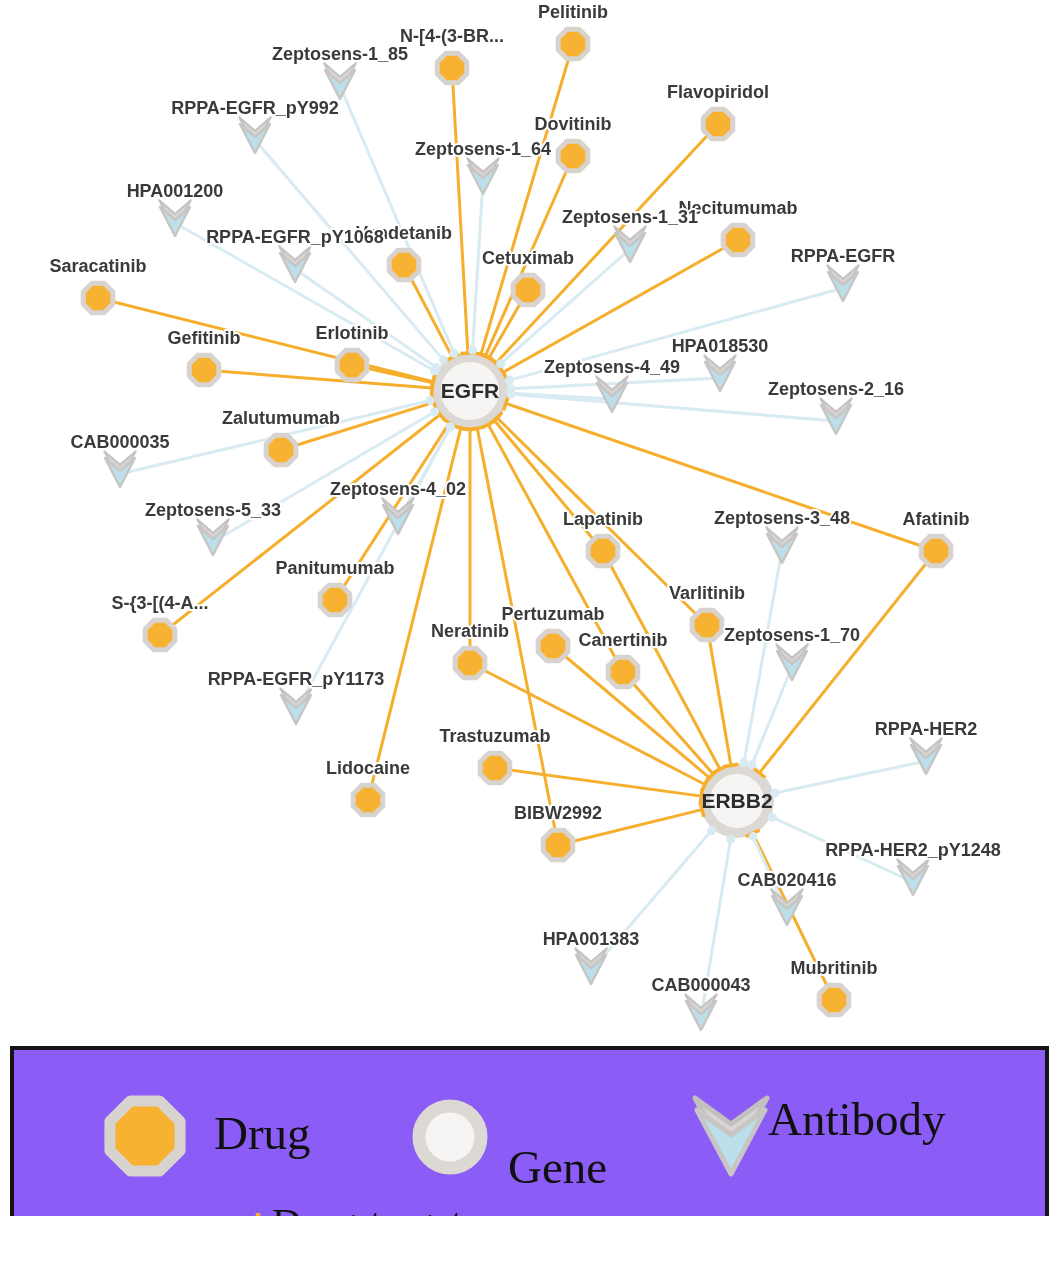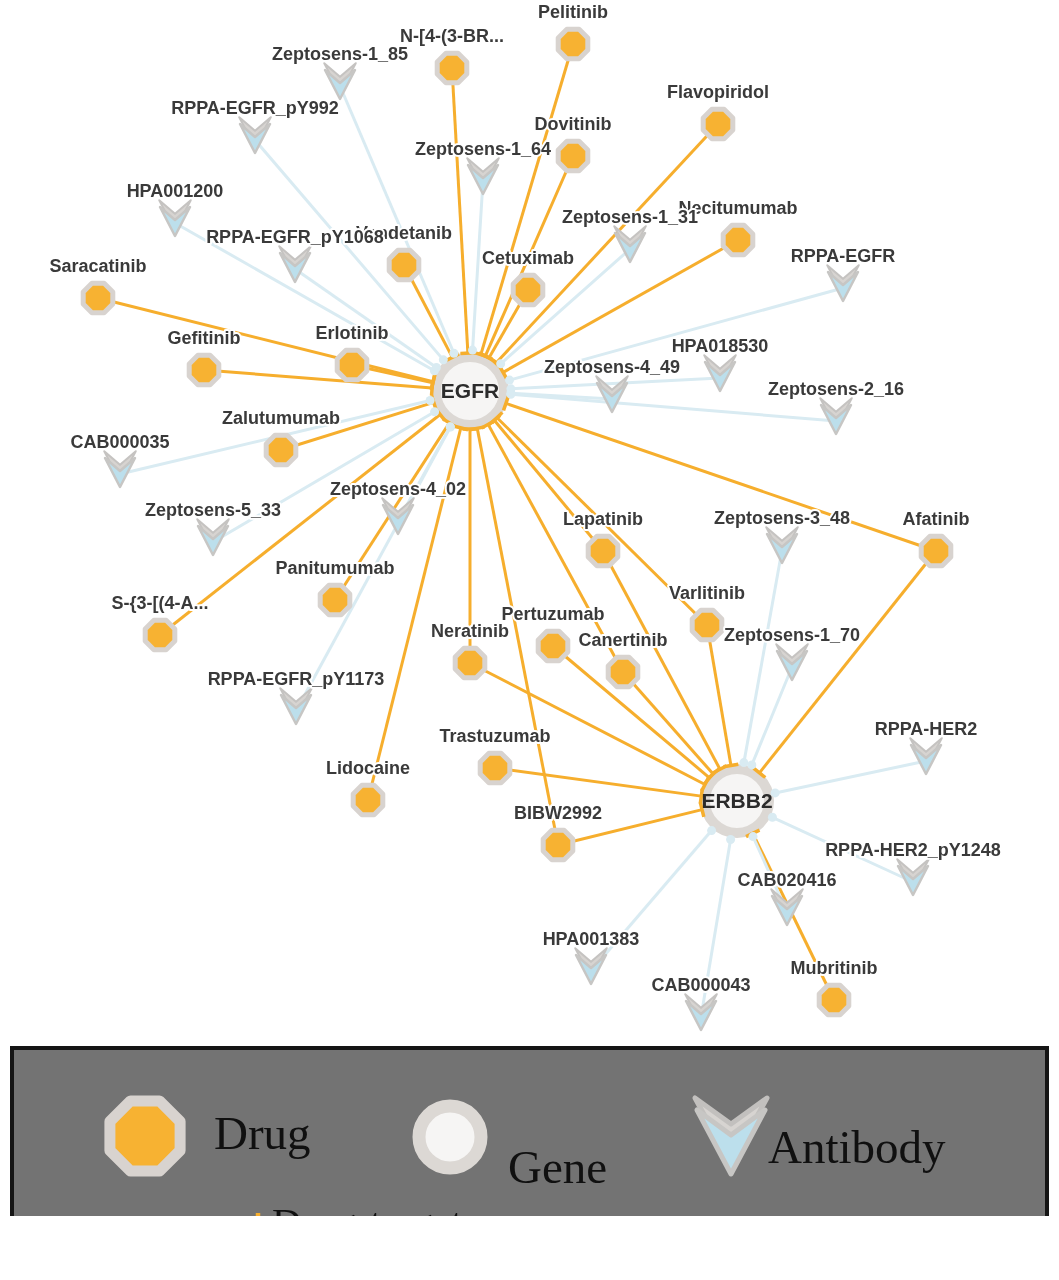--- a/index.html
+++ b/index.html
@@ -4,21 +4,21 @@
 <style>
   html,body{margin:0;padding:0;background:#fff;}
   .page{position:relative;width:1059px;height:1216px;background:#fff;overflow:hidden;
         font-family:"Liberation Sans",sans-serif;}
   svg.graph{position:absolute;left:0;top:0;}
   .node-label{font:700 18px "Liberation Sans",sans-serif;fill:#3a3a3a;
               stroke:#fff;stroke-width:4px;paint-order:stroke;stroke-linejoin:round;}
   .gene-label{font:700 21px "Liberation Sans",sans-serif;fill:#2b2b2b;}
   .legend-title{position:absolute;left:14px;top:1047px;font:700 40px "Liberation Serif",serif;color:#404040;}
   .legend-box{position:absolute;left:10px;top:1046px;width:1039px;height:218px;
-              border:4px solid #151515;background:#737373;box-sizing:border-box;}
+              border:4px solid #151515;background:#8b5cf6;box-sizing:border-box;}
   .legend-box .item{position:absolute;}
   .legend-node-label{font:400 47px "Liberation Serif",serif;color:#101010;white-space:nowrap;}
   .legend-edge-label{font:400 41px "Liberation Serif",serif;color:#101010;white-space:nowrap;}
 </style>
 </head>
 <body>
 
 <div class="page">
 
   <svg class="graph" width="1059" height="1280" viewBox="0 0 1059 1280">
@@ -261,21 +261,21 @@
       </svg>
     </span>
     <span class="item legend-node-label" style="left:494px;top:56px;margin-top:34px;">Gene</span>
 
     <span class="item" style="left:669px;top:44px;">
       <svg width="96" height="92" viewBox="-48 -46 96 92">
         <path d="M -36 -42 L 0 24 L 36 -42 L 0 -16 Z" fill="var(--antibody-back)" stroke="#C2C0BE" stroke-width="5" stroke-linejoin="round"></path>
         <path d="M -34 -30 L 0 34 L 34 -30 L 0 -5 Z" fill="var(--antibody-fill)" stroke="var(--antibody-stroke)" stroke-width="5" stroke-linejoin="round"></path>
       </svg>
     </span>
-    <span class="item legend-node-label" style="left:754px;top:70px;">Antibody</span>
+    <span class="item legend-node-label" style="left:754px;top:42px;">Antibody</span>
 
     <span class="item" style="left:94px;top:159px;">
       <svg width="165" height="28" viewBox="0 0 165 28">
         <line x1="4" y1="14" x2="150" y2="14" stroke="var(--drug-edge)" stroke-width="4.5"></line>
         <line x1="150" y1="4" x2="150" y2="24" stroke="var(--drug-edge)" stroke-width="4.5"></line>
       </svg>
     </span>
     <span class="item legend-edge-label" style="left:258px;top:148px;">Drug-target</span>
 
     <span class="item" style="left:548px;top:159px;">

